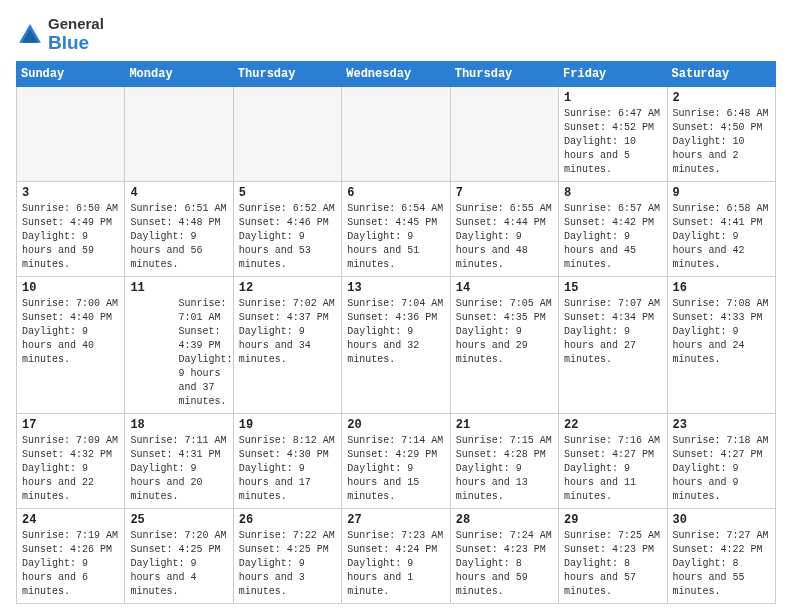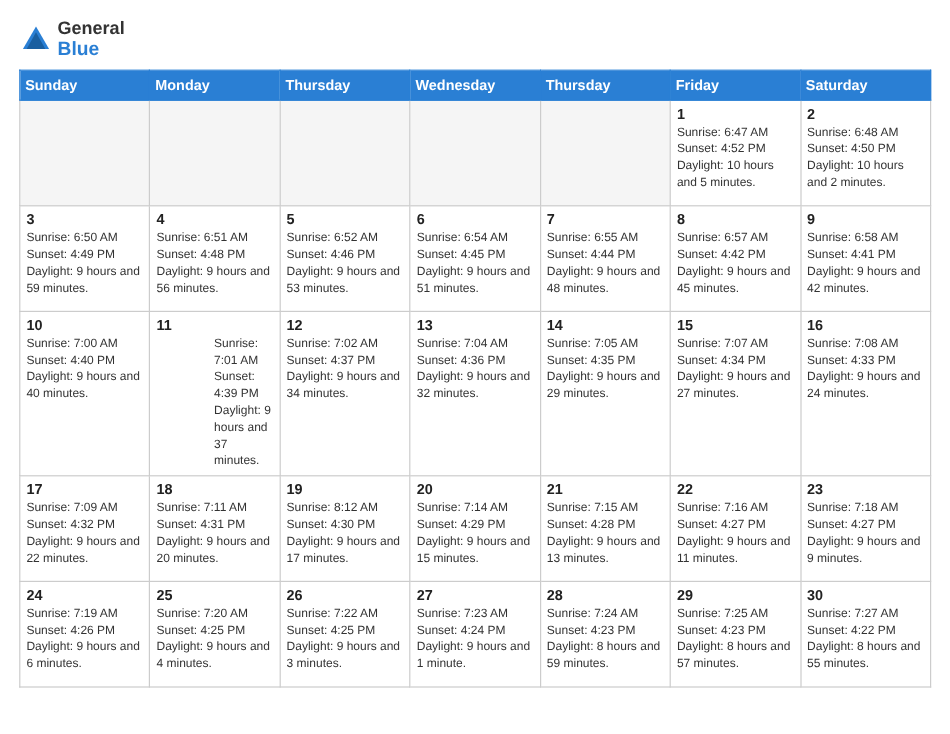--- a/index.html
+++ b/index.html
@@ -6,41 +6,40 @@
     body {
       font-family: Arial, sans-serif;
       background: #fff;
       width: 792px;
       min-height: 612px;
       padding: 16px;
     }
     .header-area {
       display: flex;
       justify-content: space-between;
-      align-items: flex-start;
+      align-items: flex-end;
       margin-bottom: 8px;
-      flex-direction: column;
     }
     .logo {
       display: flex;
       align-items: center;
       gap: 4px;
     }
     .logo-text {
       display: flex;
       flex-direction: column;
       line-height: 1.1;
     }
     .logo-general {
       font-size: 15px;
       font-weight: bold;
       color: #333;
     }
     .logo-blue {
-      font-size: 16px;
+      font-size: 19px;
       font-weight: bold;
       color: #2a7fd4;
     }
     .logo-icon {
       width: 28px;
       height: 28px;
     }
     .title-area {
       text-align: right;
     }
@@ -50,20 +49,21 @@
       color: #222;
     }
     .location-title {
       font-size: 16px;
       color: #444;
     }
     .calendar-table {
       width: 100%;
       border-collapse: collapse;
       table-layout: fixed;
+      font-family: Liberation Mono, monospace;
     }
     .calendar-table thead tr th {
       background-color: #2a7fd4;
       color: #fff;
       font-size: 12px;
       font-weight: bold;
       padding: 5px 4px;
       border: 1px solid #2a7fd4;
       text-align: left;
     }

